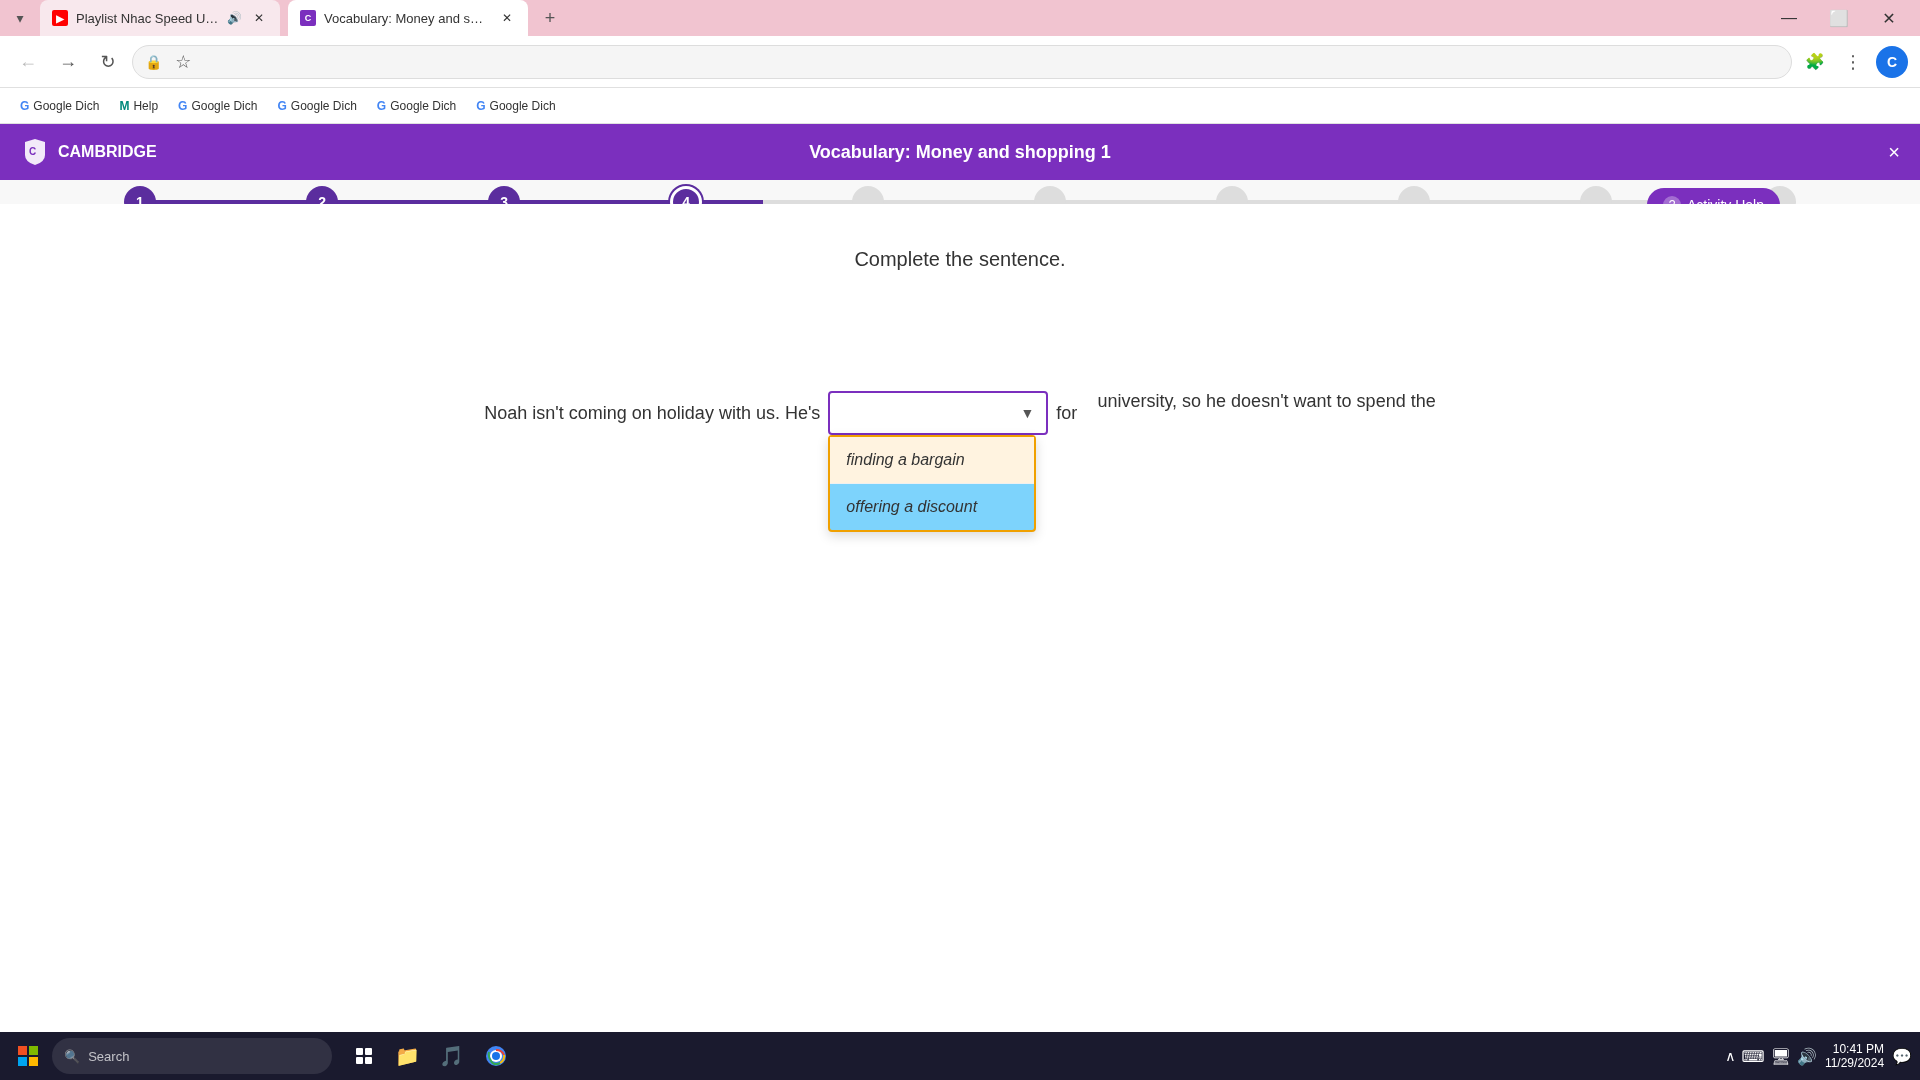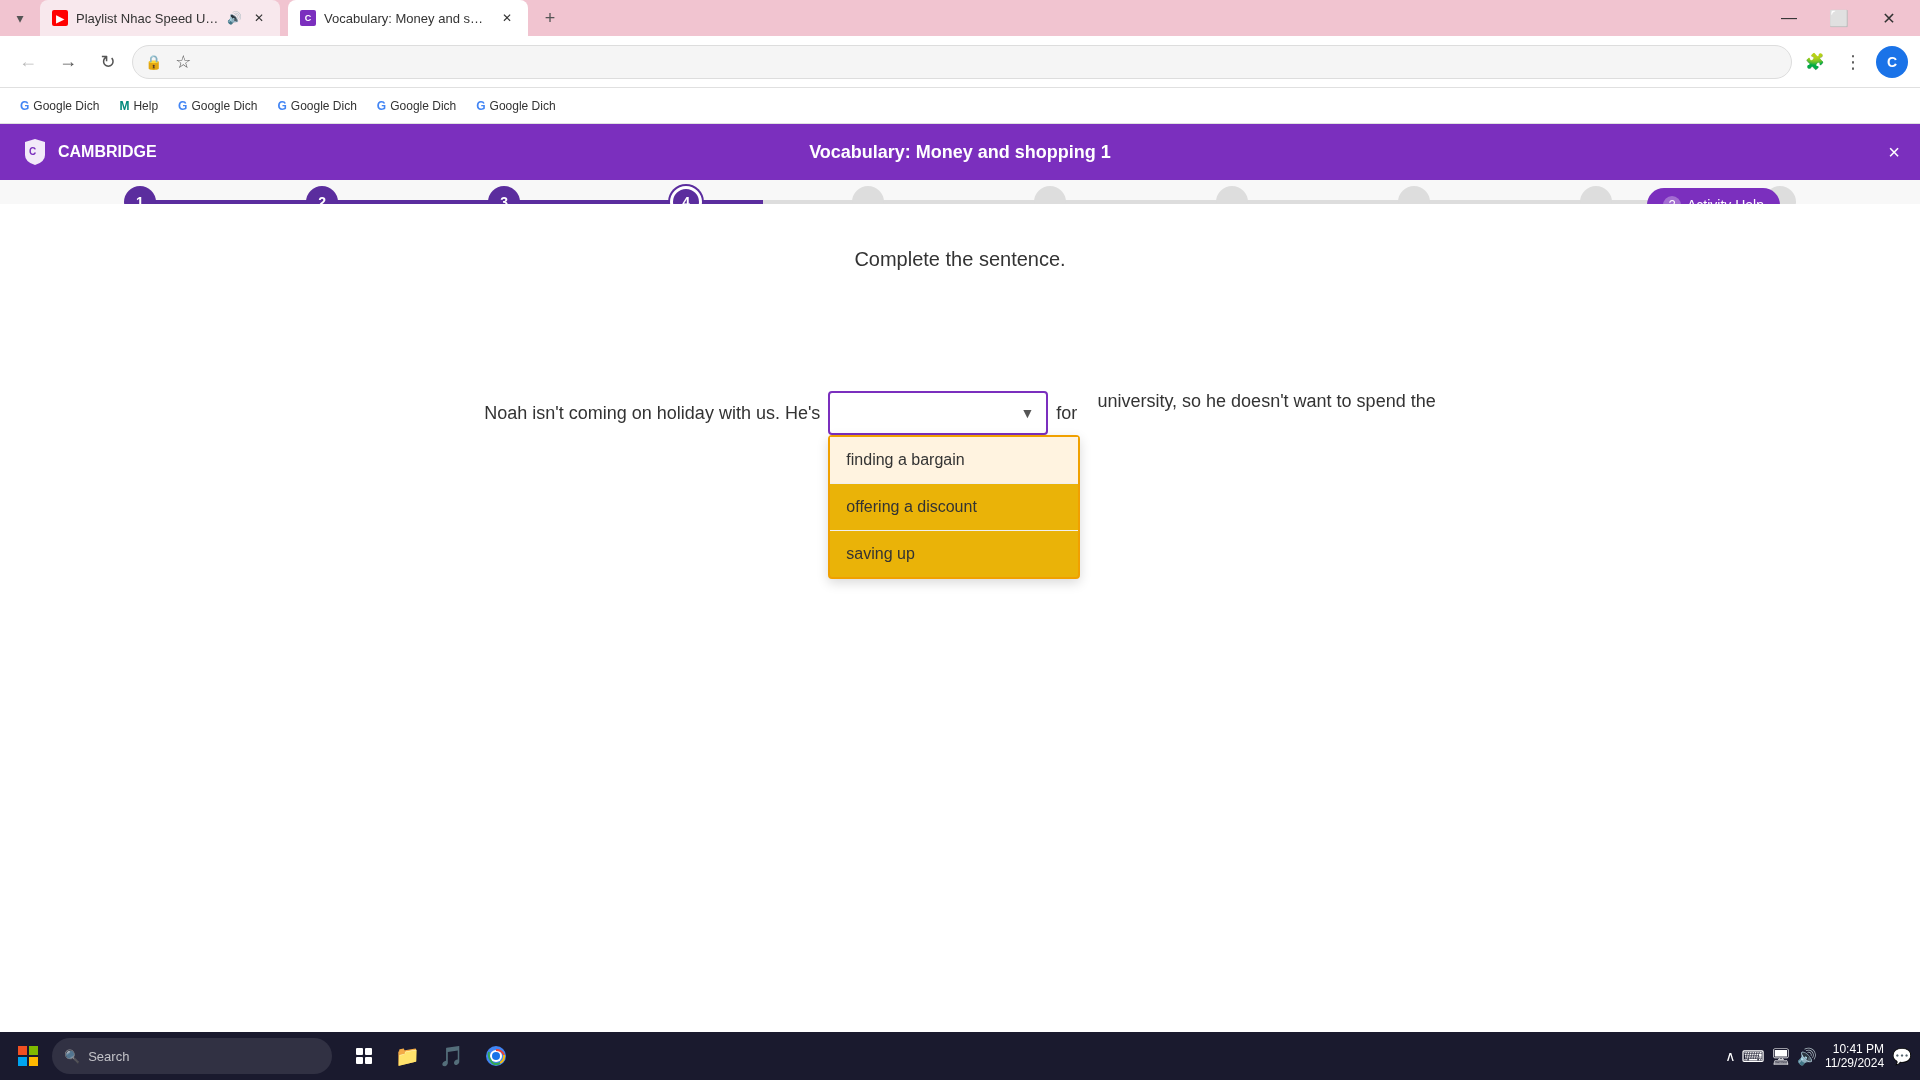--- a/index.html
+++ b/index.html
@@ -321,26 +321,27 @@
       justify-content: space-between;
     }
     .dropdown-arrow {
       font-size: 14px;
       color: #555;
     }
     .dropdown-menu {
       position: absolute;
       top: 100%;
       left: 0;
-      width: 252px;
-      background: #eab308;
+      width: 208px;
+      background: #7dd3fc;
       border: 2px solid #f0a000;
       border-radius: 4px;
       z-index: 100;
       box-shadow: 0 4px 12px rgba(0,0,0,0.15);
+      font-style: italic;
     }
     .dropdown-option {
       padding: 14px 16px;
       font-size: 16px;
       color: #333;
       cursor: pointer;
       border-bottom: 1px solid #f0f0f0;
     }
     .dropdown-option:last-child { border-bottom: none; }
     .dropdown-option.highlighted { background: #fff3e0; }
@@ -538,21 +539,20 @@
         <span>Noah isn't coming on holiday with us. He's</span>
 
         <div class="dropdown-container">
           <div class="dropdown-select">
             <span></span>
             <span class="dropdown-arrow">▼</span>
           </div>
           <div class="dropdown-menu">
             <div class="dropdown-option highlighted">finding a bargain</div>
             <div class="dropdown-option">offering a discount</div>
-            <div class="dropdown-option">saving up</div>
           </div>
         </div>
         <span>for</span>
       </div>
       <div class="sentence-line">
         <span>university, so he doesn't want to spend the</span>
       </div>
     </div>
   </div>
 

